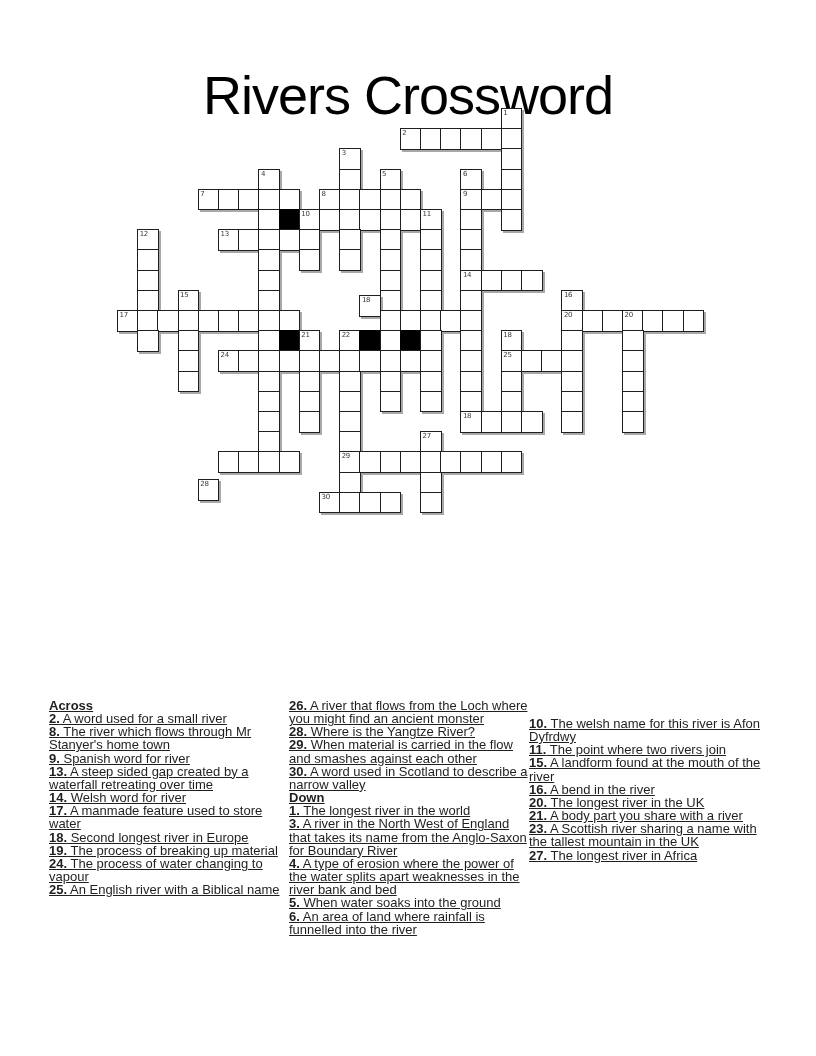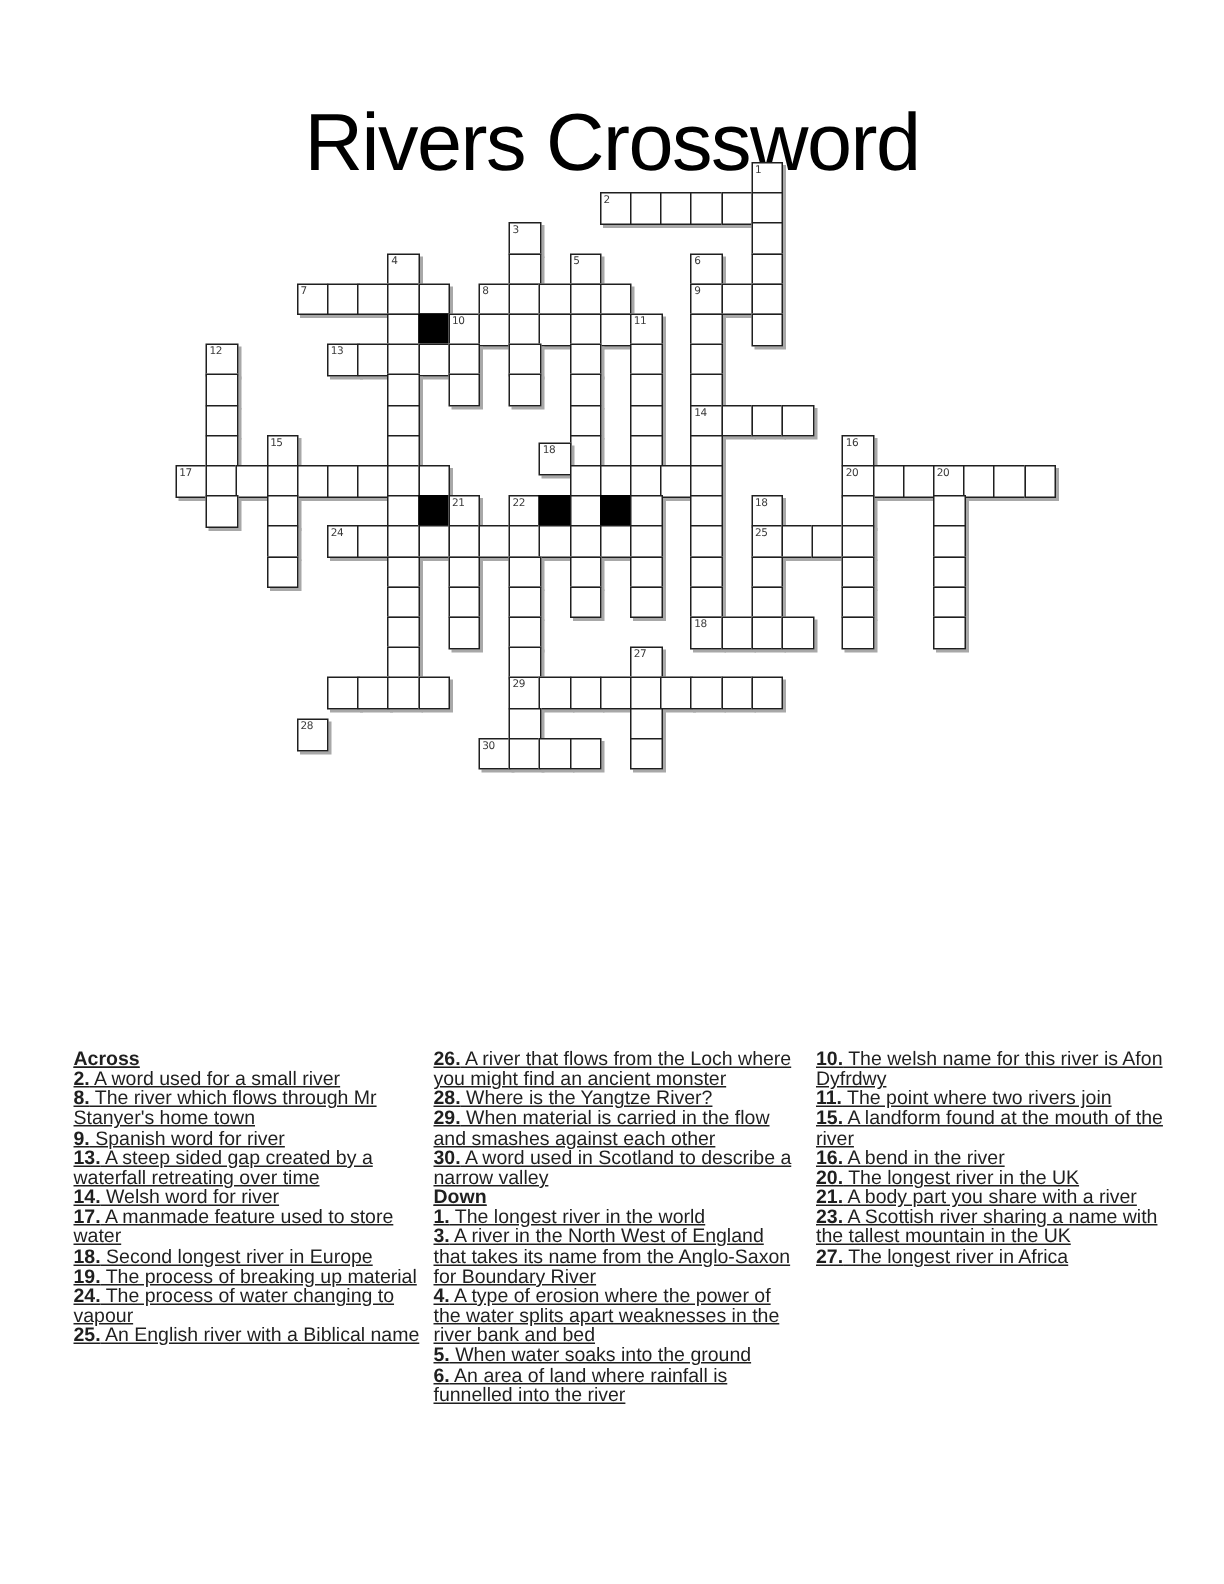--- a/index.html
+++ b/index.html
@@ -50,21 +50,21 @@
     text-decoration:underline;
   }
   .clue-col p { margin:0; padding:0; }
   .clue-header {
     font-weight:bold;
     text-decoration:underline;
   }
   .clue b { font-weight:bold; }
   #col1 { left:49px;  width:238px; }
   #col2 { left:289px; width:242px; }
-  #col3 { left:544px; width:244px; }
+  #col3 { left:529px; width:244px;margin-top:18px; }
 </style>
 </head>
 <body>
 
 <h1 class="title">Rivers Crossword</h1>
 
 <div class="grid">
     <div class="cell" style="left: 500.8px; top: 108px;">
       <span class="num">1</span>
     </div>

